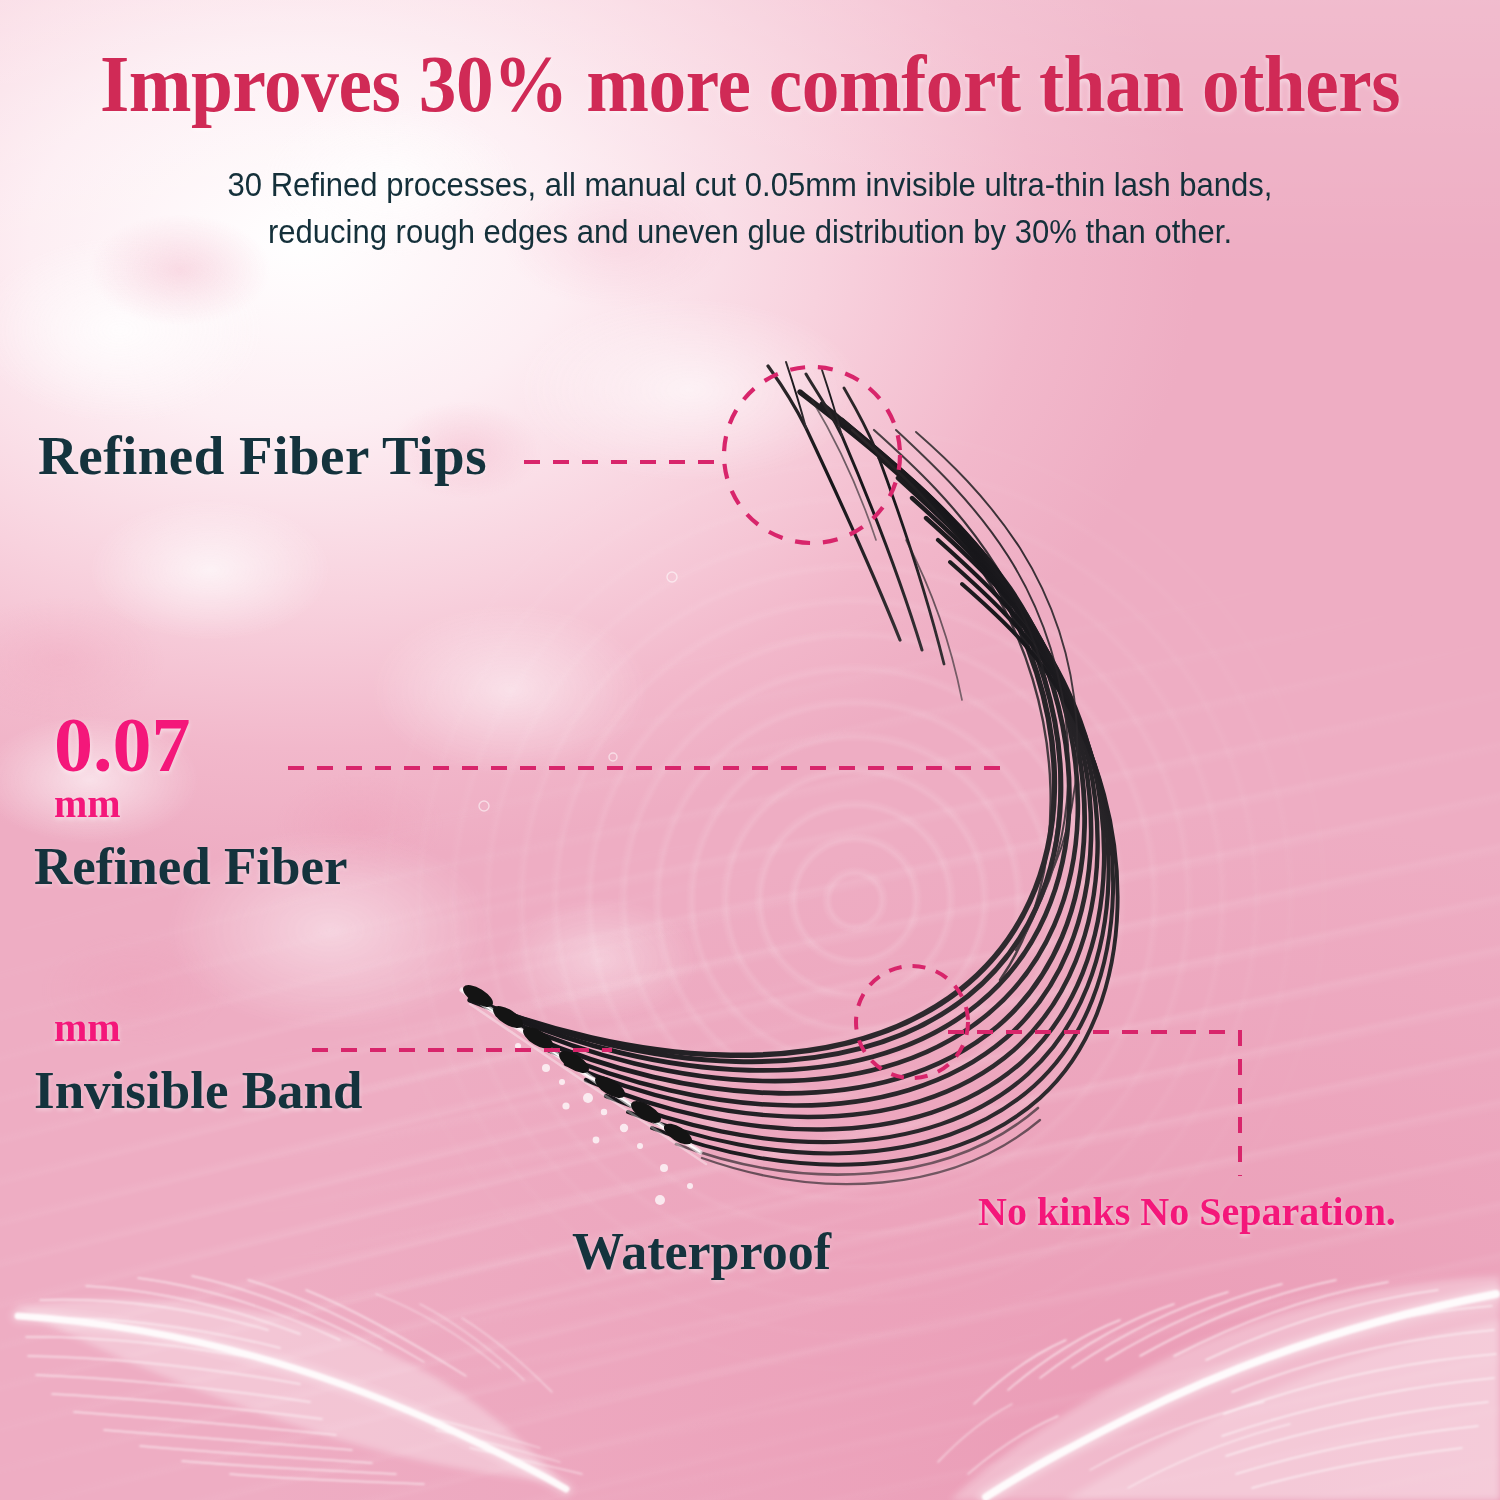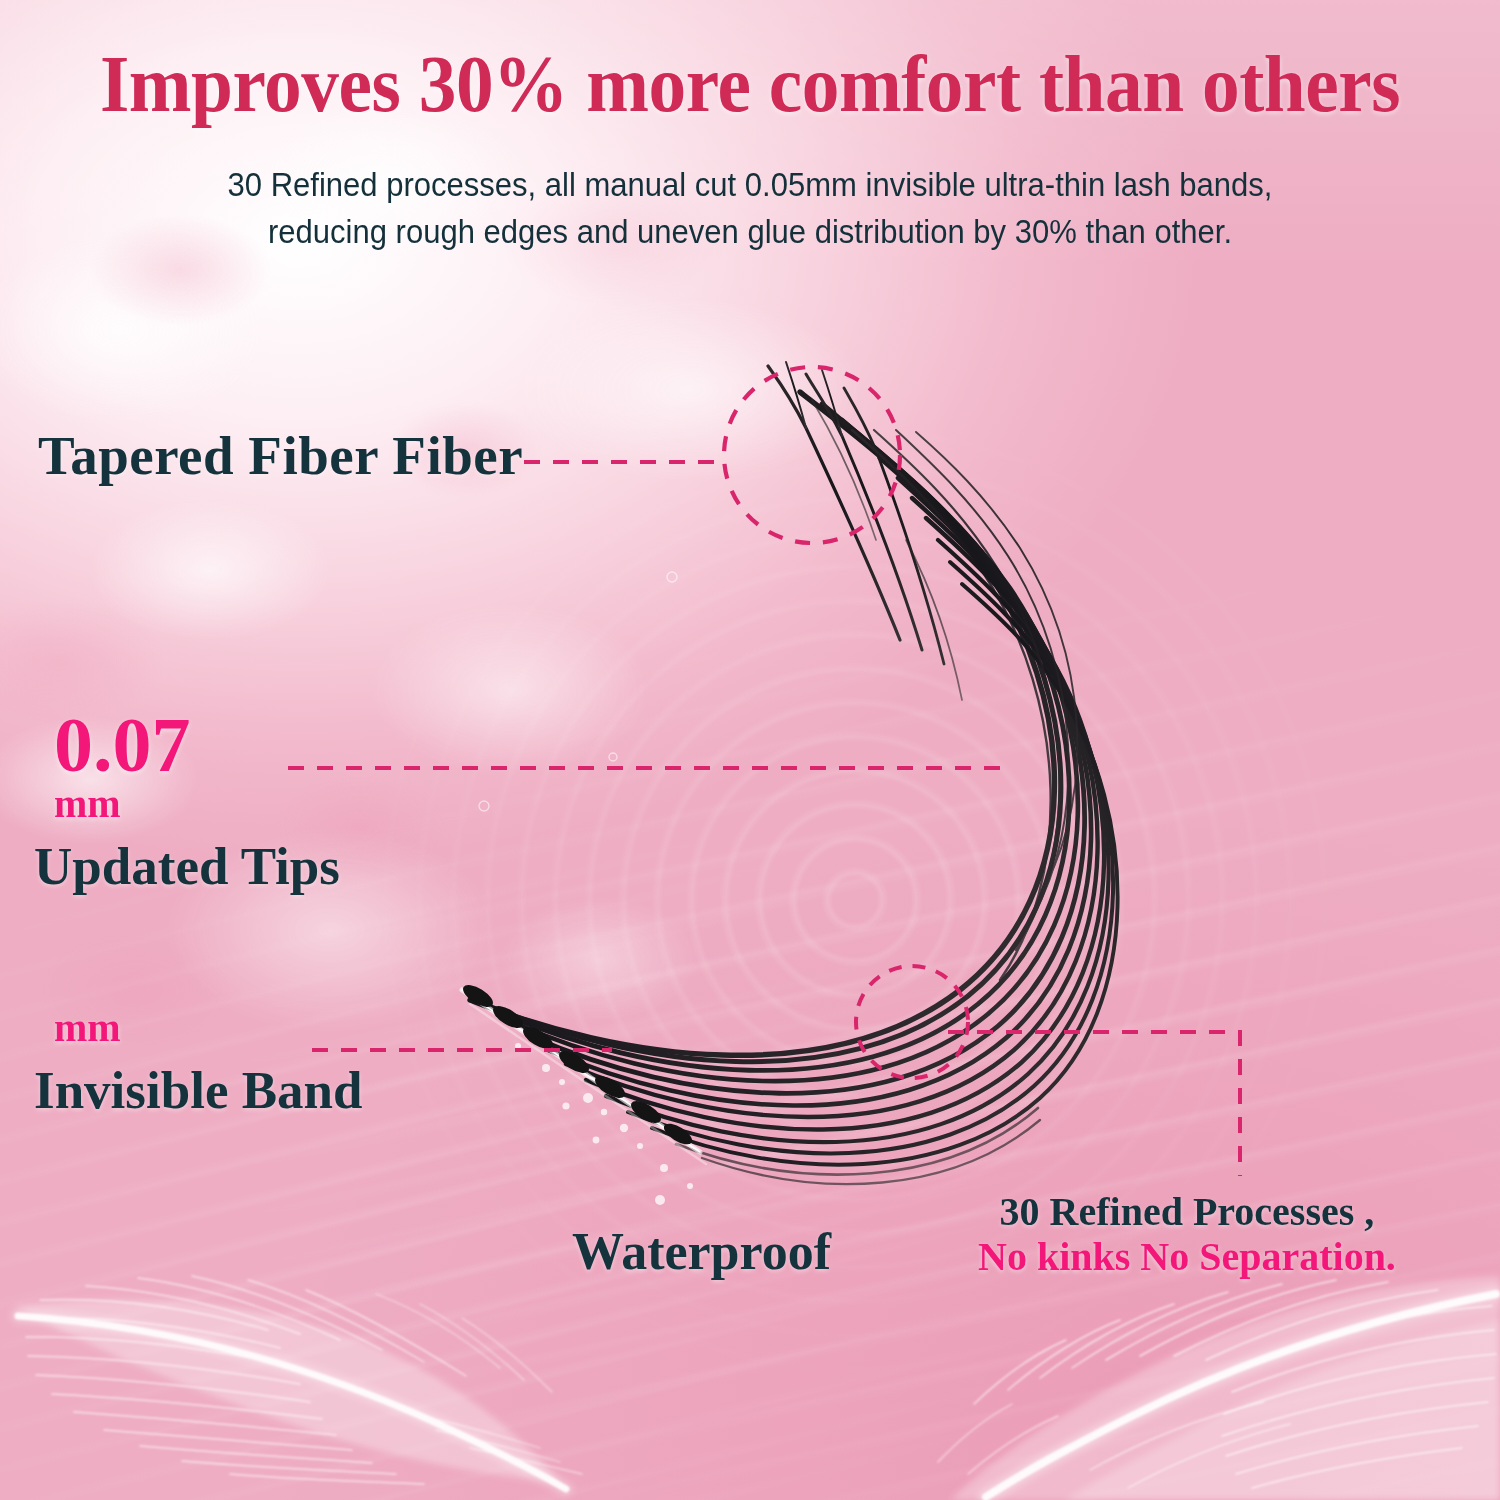--- a/index.html
+++ b/index.html
@@ -345,37 +345,36 @@
     </g>
   </svg>
 
   <div class="t" id="headline">Improves 30% more comfort than others</div>
 
   <div id="subtitle">
     <div>30 Refined processes, all manual cut 0.05mm invisible ultra-thin lash bands,</div>
     <div>reducing rough edges and uneven glue distribution by 30% than other.</div>
   </div>
 
-  <div class="t label-serif" id="lbl-tapered">Tapered Fiber Fiber</div>
+  <div class="t label-serif" id="lbl-tapered">Refined Fiber Tips</div>
 
   <div id="grp-007">
     <div class="mm-line">
       <span class="mm-num">0.07</span>
       <span class="mm-unit">mm</span>
     </div>
-    <div class="mm-sub">Updated Tips</div>
+    <div class="mm-sub">Refined Fiber</div>
   </div>
 
   <div id="grp-005">
     <div class="mm-line">
       <span class="mm-unit">mm</span>
     </div>
     <div class="mm-sub">Invisible Band</div>
   </div>
 
   <div class="t label-serif" id="lbl-waterproof">Waterproof</div>
 
   <div id="grp-br">
-    <div id="br-line1">30 Refined Processes ,</div>
     <div id="br-line2">No kinks No Separation.</div>
   </div>
 
 </div>
 
 </body></html>

